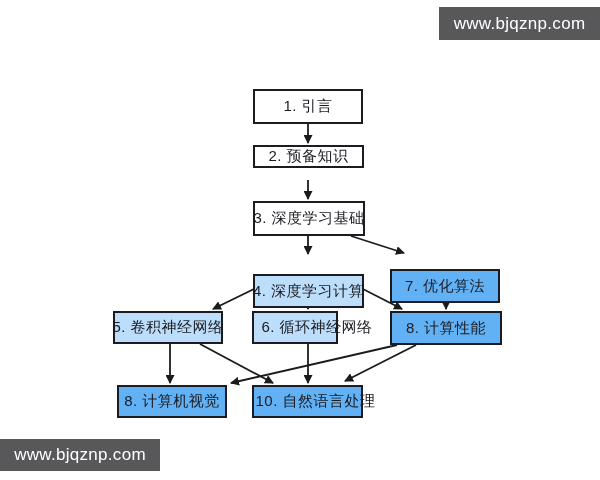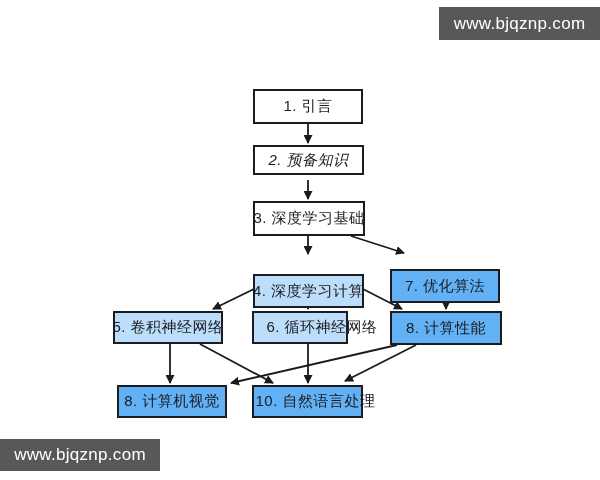--- a/index.html
+++ b/index.html
@@ -81,36 +81,36 @@
       <line x1="200" y1="344" x2="273" y2="383" stroke="#1b1b1b" stroke-width="1.8" marker-end="url(#arrowhead)"></line>
       <line x1="308" y1="344" x2="308" y2="383" stroke="#1b1b1b" stroke-width="1.8" marker-end="url(#arrowhead)"></line>
       <line x1="397" y1="345" x2="231" y2="383" stroke="#1b1b1b" stroke-width="1.8" marker-end="url(#arrowhead)"></line>
       <line x1="416" y1="345" x2="345" y2="381" stroke="#1b1b1b" stroke-width="1.8" marker-end="url(#arrowhead)"></line>
     </svg>
 
   <div id="nodes-layer">
       <div class="node white" style="left: 253px; top: 89px; width: 110px; height: 35px;">
         <span>1. 引言</span>
       </div>
-      <div class="node white" style="left: 253px; top: 145px; width: 111px; height: 30px; font-style: italic;">
+      <div class="node white" style="left: 253px; top: 145px; width: 111px; height: 23px;">
         <span>2. 预备知识</span>
       </div>
       <div class="node white" style="left: 253px; top: 201px; width: 112px; height: 35px;">
         <span>3. 深度学习基础</span>
       </div>
       <div class="node light" style="left: 253px; top: 274px; width: 111px; height: 34px;">
         <span>4. 深度学习计算</span>
       </div>
       <div class="node blue" style="left: 390px; top: 269px; width: 110px; height: 34px;">
         <span>7. 优化算法</span>
       </div>
       <div class="node light" style="left: 113px; top: 311px; width: 110px; height: 33px;">
         <span>5. 卷积神经网络</span>
       </div>
-      <div class="node light" style="left: 252px; top: 311px; width: 96px; height: 33px; padding-left: 44px;">
+      <div class="node light" style="left: 252px; top: 311px; width: 86px; height: 33px; padding-left: 44px;">
         <span>6. 循环神经网络</span>
       </div>
       <div class="node blue" style="left: 390px; top: 311px; width: 112px; height: 34px;">
         <span>8. 计算性能</span>
       </div>
       <div class="node blue" style="left: 117px; top: 385px; width: 110px; height: 33px;">
         <span>8. 计算机视觉</span>
       </div>
       <div class="node blue" style="left: 252px; top: 385px; width: 111px; height: 33px; padding-left: 16px;">
         <span>10. 自然语言处理</span>

